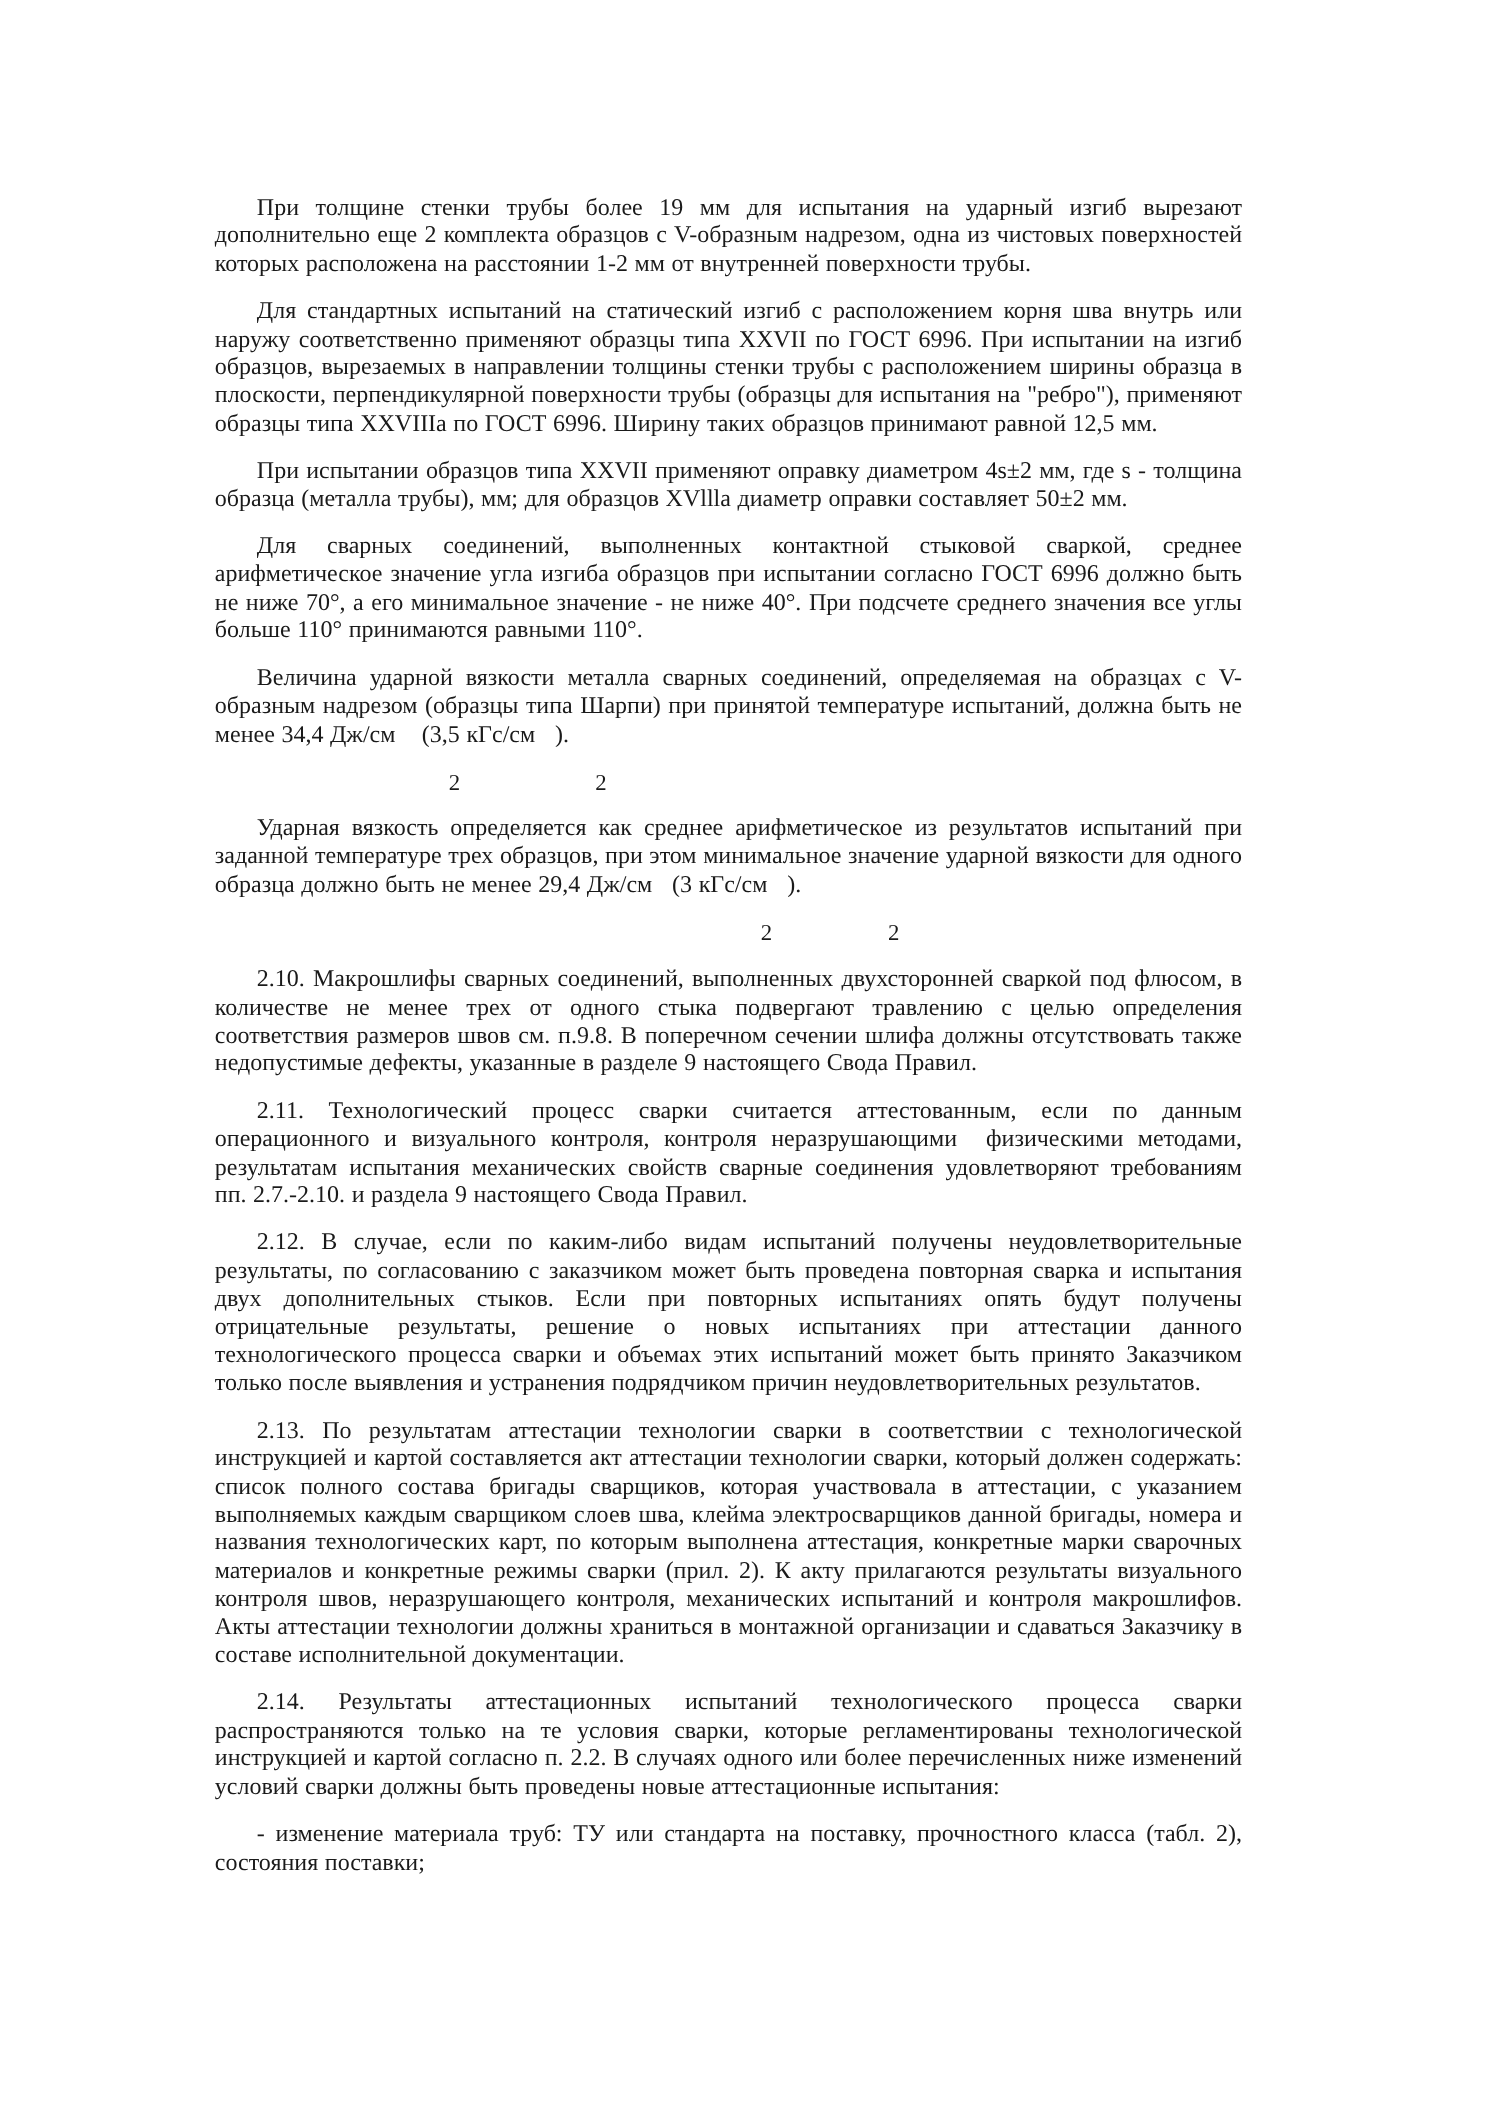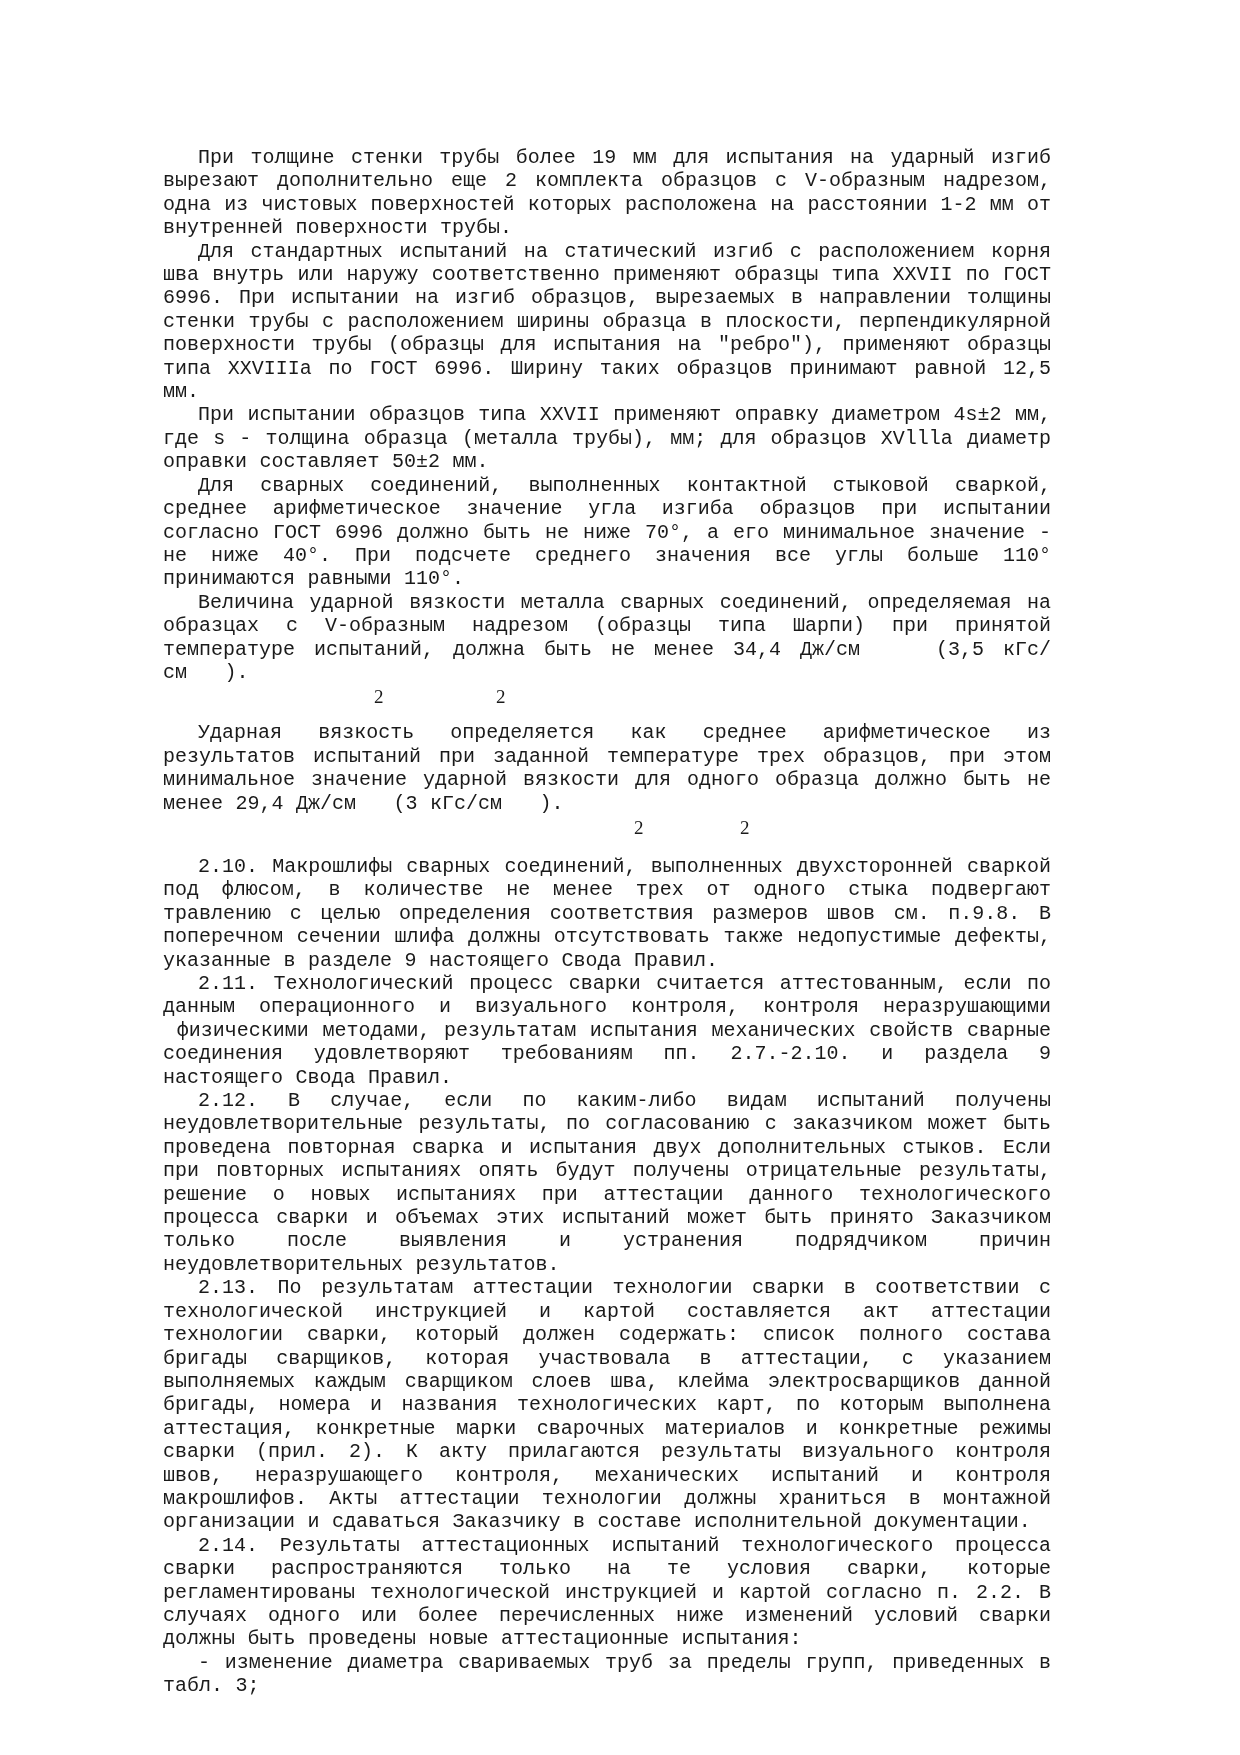--- a/index.html
+++ b/index.html
@@ -14,28 +14,27 @@
     color: #1a1a1a;
     position: relative;
   }
   .page {
     position: absolute;
     left: 163px;
     top: 146px;
     width: 888px;
   }
   p.para {
-    margin: 0;
+    margin: 16px;
     padding: 0;
     font-size: 20px;
     line-height: 23.4px;
     text-align: justify;
     text-indent: 35px;
     word-spacing: 0.5px;
-    font-family: Liberation Mono, monospace;
   }
   
   .supline {
     position: relative;
     height: 23px;
     font-size: 19px;
     line-height: 23px;
   }
   .supline .s2 {
     position: absolute;
@@ -64,14 +63,14 @@
   <p class="para">Ударная вязкость определяется как среднее арифметическое из результатов испытаний при заданной температуре трех образцов, при этом минимальное значение ударной вязкости для одного образца должно быть не менее 29,4 Дж/см&nbsp;&nbsp;&nbsp;(3 кГс/см&nbsp;&nbsp;&nbsp;).</p>
   <div class="supline supline-2">
     <span class="s2 s2a">2</span>
     <span class="s2 s2b">2</span>
   </div>
   <p class="para">2.10. Макрошлифы сварных соединений, выполненных двухсторонней сваркой под флюсом, в количестве не менее трех от одного стыка подвергают травлению с целью определения соответствия размеров швов см. п.9.8. В поперечном сечении шлифа должны отсутствовать также недопустимые дефекты, указанные в разделе 9 настоящего Свода Правил.</p>
   <p class="para">2.11. Технологический процесс сварки считается аттестованным, если по данным операционного и визуального контроля, контроля неразрушающими &nbsp;физическими методами, результатам испытания механических свойств сварные соединения удовлетворяют требованиям пп. 2.7.-2.10. и раздела 9 настоящего Свода Правил.</p>
   <p class="para">2.12. В случае, если по каким-либо видам испытаний получены неудовлетворительные результаты, по согласованию с заказчиком может быть проведена повторная сварка и испытания двух дополнительных стыков. Если при повторных испытаниях опять будут получены отрицательные результаты, решение о новых испытаниях при аттестации данного технологического процесса сварки и объемах этих испытаний может быть принято Заказчиком только после выявления и устранения подрядчиком причин неудовлетворительных результатов.</p>
   <p class="para">2.13. По результатам аттестации технологии сварки в соответствии с технологической инструкцией и картой составляется акт аттестации технологии сварки, который должен содержать: список полного состава бригады сварщиков, которая участвовала в аттестации, с указанием выполняемых каждым сварщиком слоев шва, клейма электросварщиков данной бригады, номера и названия технологических карт, по которым выполнена аттестация, конкретные марки сварочных материалов и конкретные режимы сварки (прил. 2). К акту прилагаются результаты визуального контроля швов, неразрушающего контроля, механических испытаний и контроля макрошлифов. Акты аттестации технологии должны храниться в монтажной организации и сдаваться Заказчику в составе исполнительной документации.</p>
   <p class="para">2.14. Результаты аттестационных испытаний технологического процесса сварки распространяются только на те условия сварки, которые регламентированы технологической инструкцией и картой согласно п. 2.2. В случаях одного или более перечисленных ниже изменений условий сварки должны быть проведены новые аттестационные испытания:</p>
-  <p class="para">- изменение диаметра свариваемых труб за пределы групп, приведенных в табл. 3;</p>
+  <p class="para">- изменение материала труб: ТУ или стандарта на поставку, прочностного класса (табл. 2), состояния поставки;</p>
 </div>
 
 </body></html>

